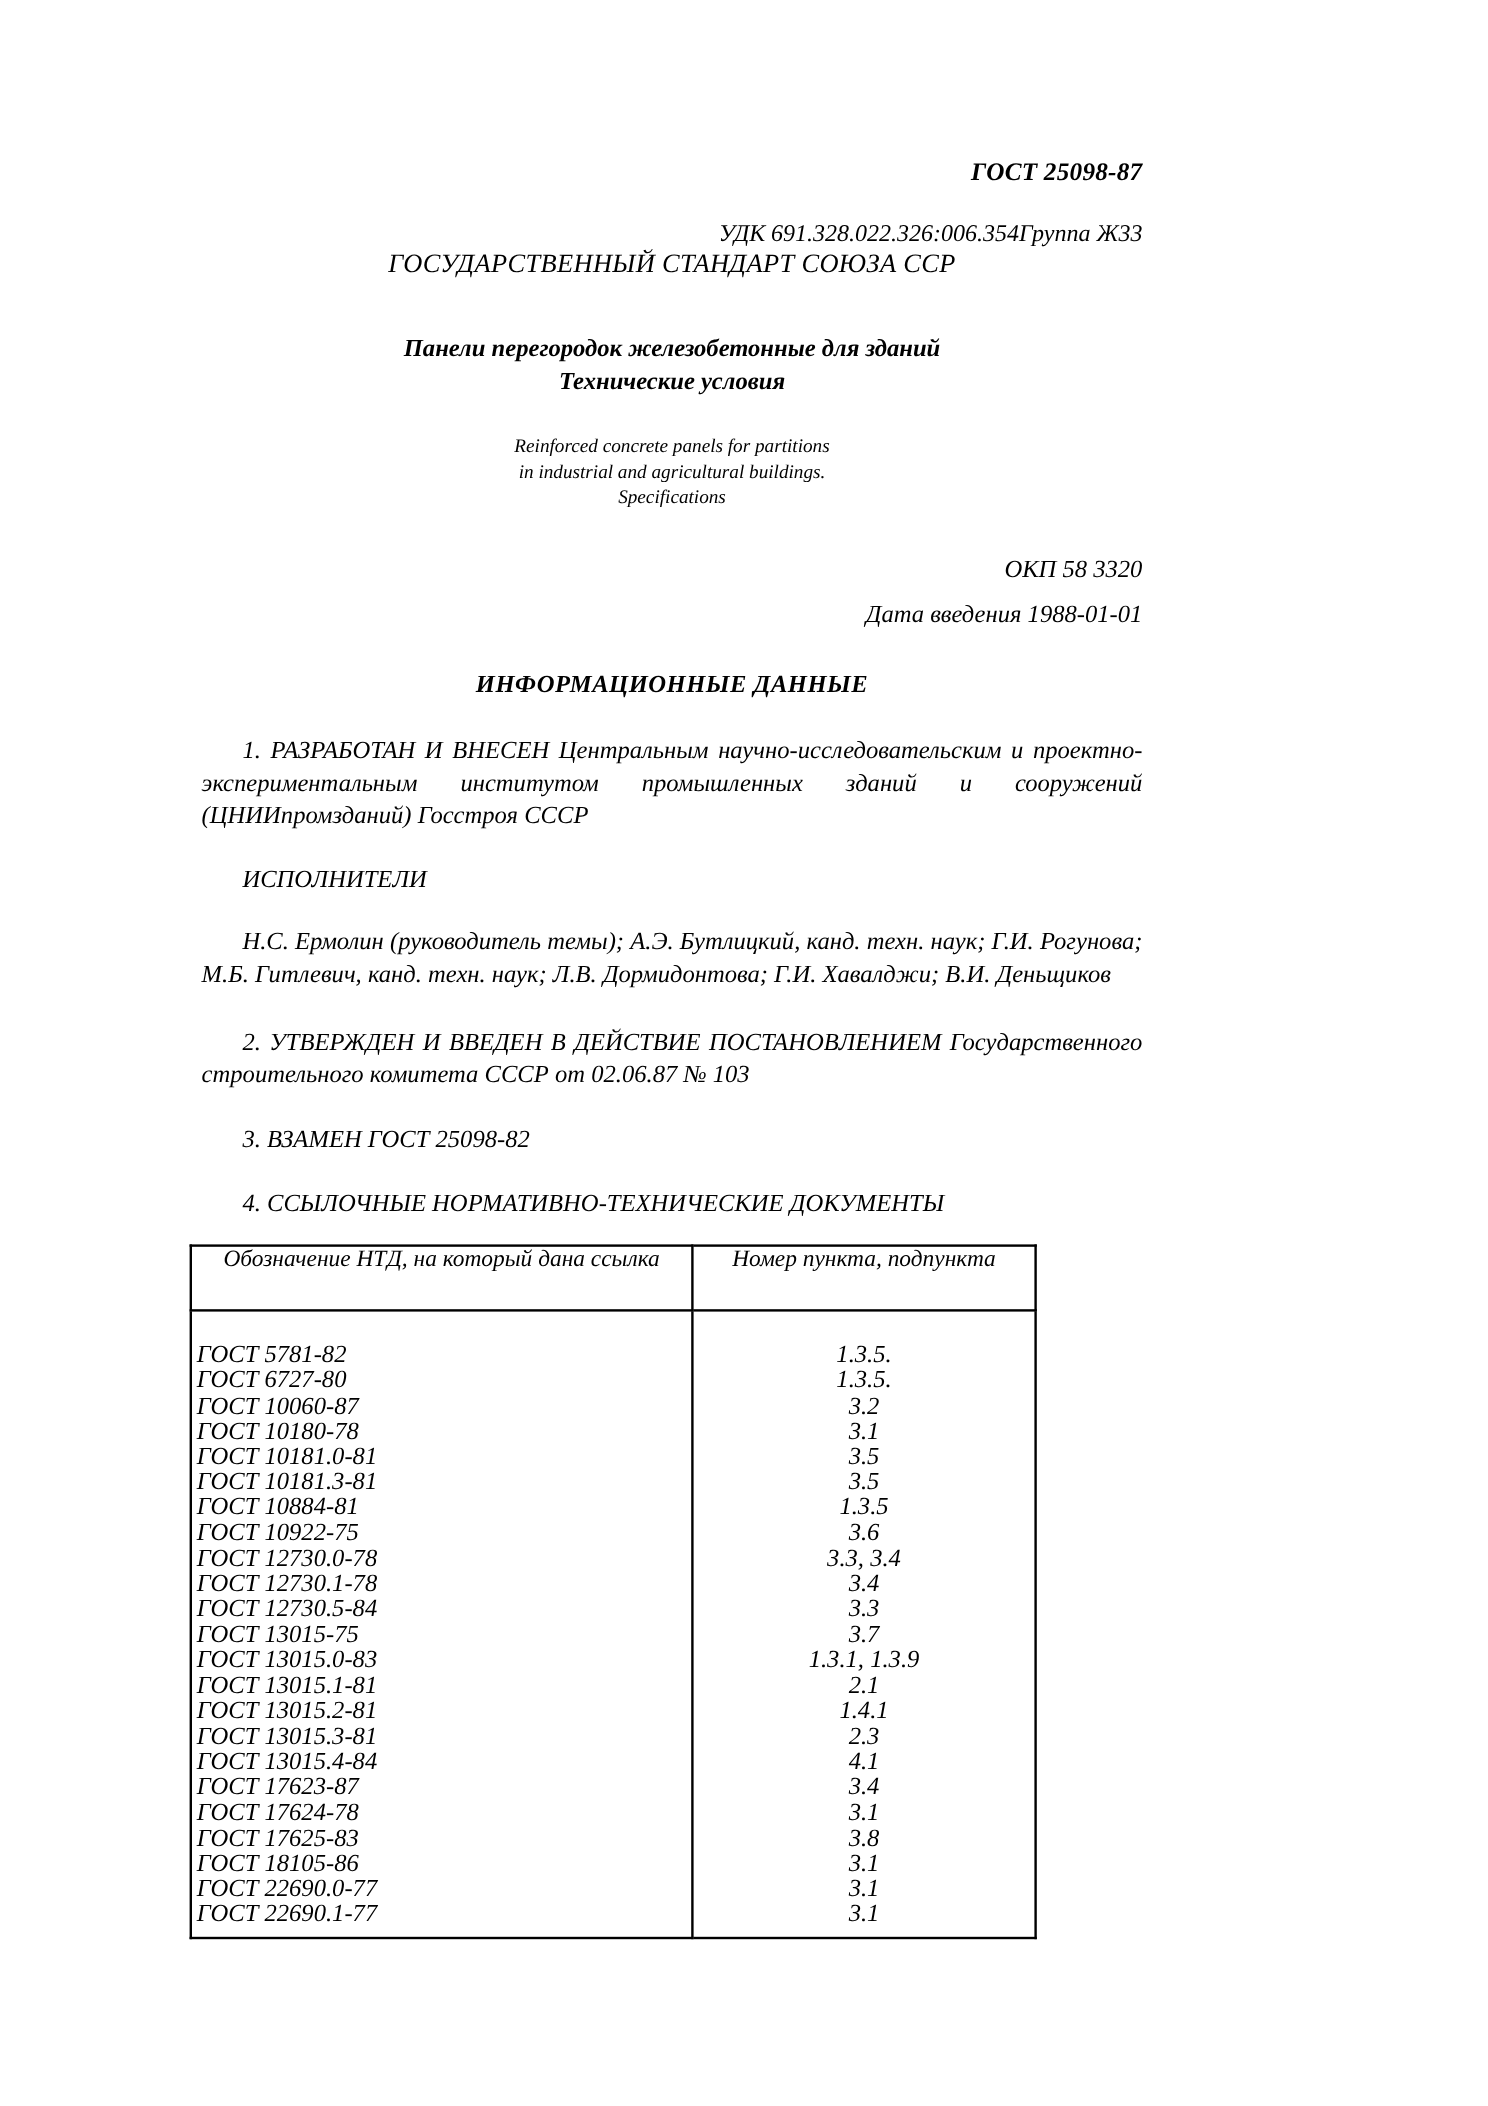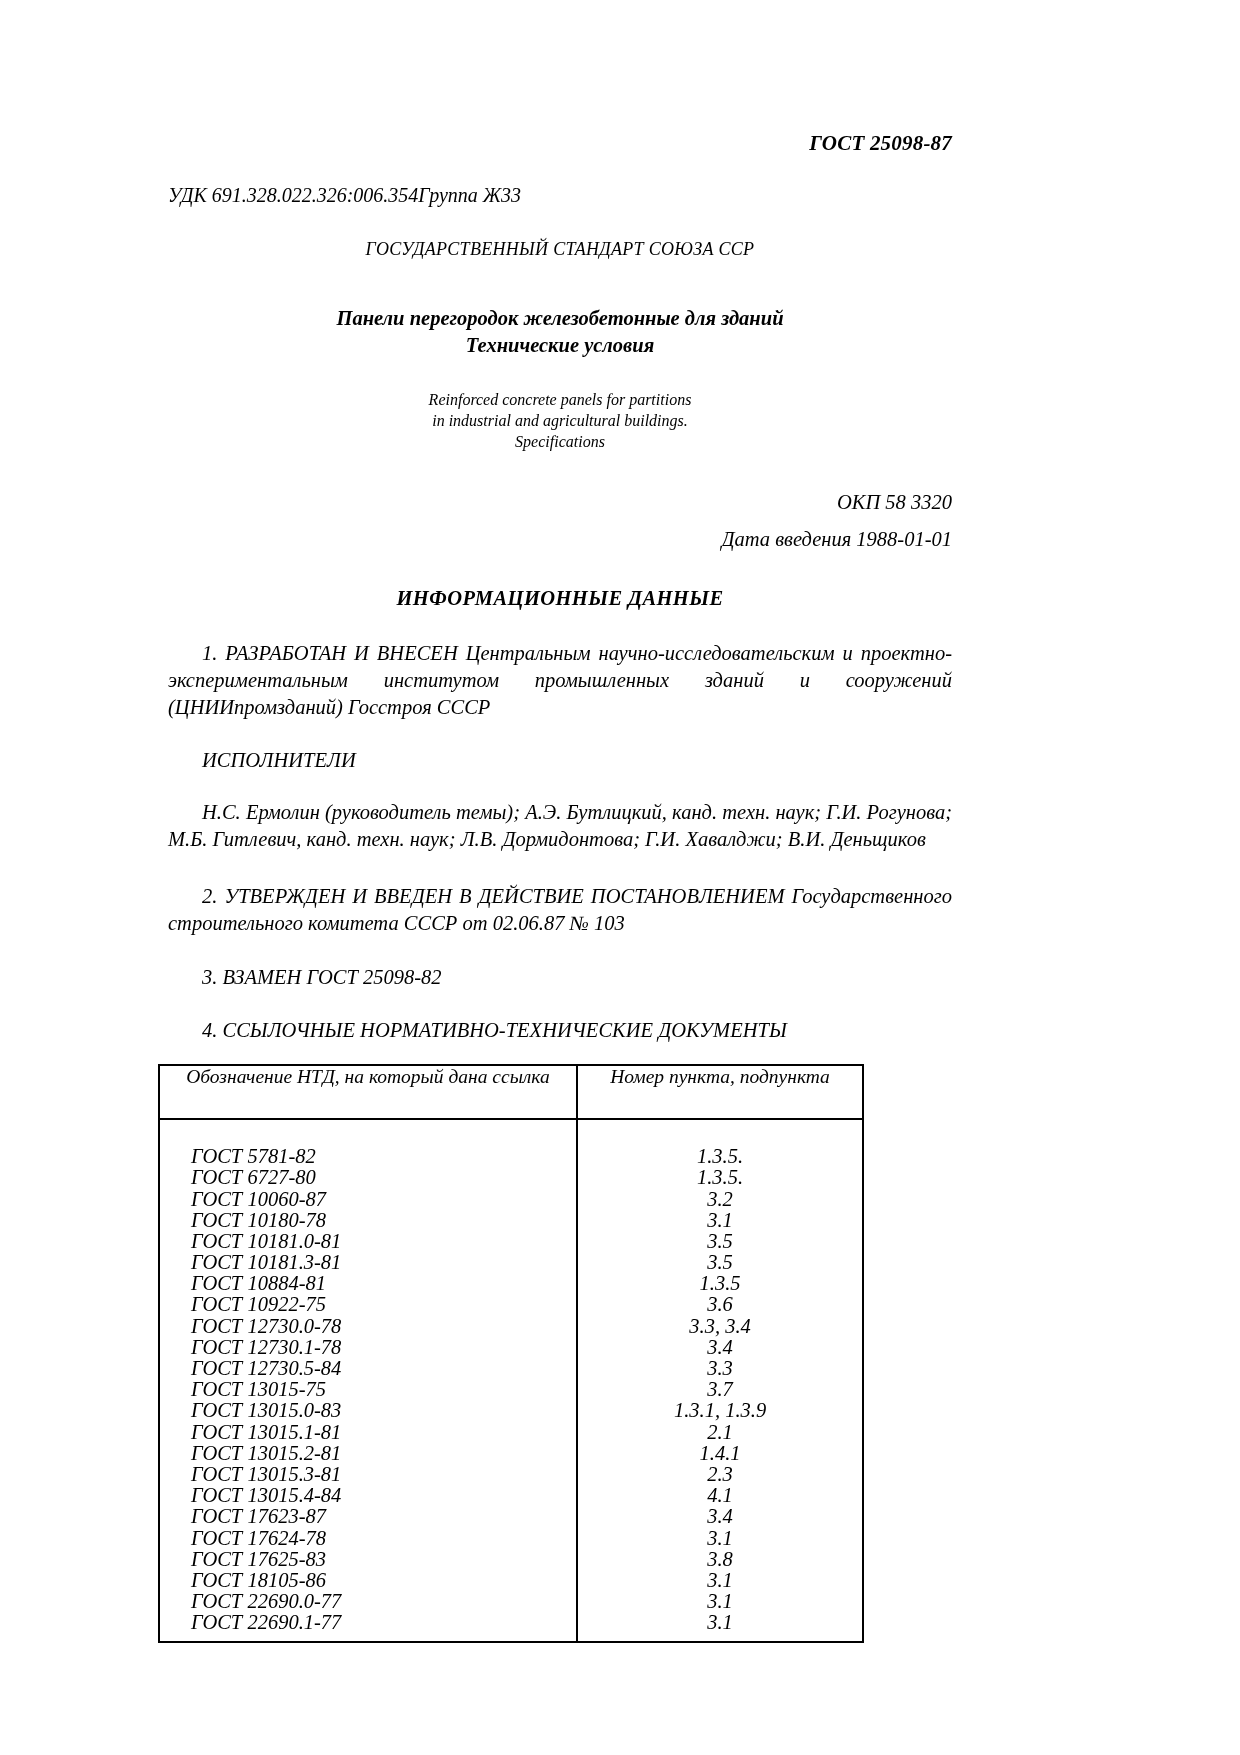--- a/index.html
+++ b/index.html
@@ -33,32 +33,31 @@
   
   .gost-code {
     text-align: right;
     font-weight: bold;
     font-size: 21px;
     margin-top: 131px;
     letter-spacing: 0.2px;
   }
   .udk-row {
     display: flex;
-    justify-content: flex-start;
+    justify-content: flex-end;
     align-items: baseline;
     margin-top: 28px;
     font-size: 20px;
   }
   .udk-row .udk { text-align: left; }
   .udk-row .group { text-align: right; }
 
   .state-standard {
     text-align: center;
-    font-size: 18px;
-    margin-top: 32px;
+    font-size: 22px;
     letter-spacing: 0.3px;
   }
 
   
   .title-ru {
     text-align: center;
     font-weight: bold;
     font-size: 20.5px;
     line-height: 1.30;
     margin-top: 45px;
@@ -136,21 +135,21 @@
   .th-right { width: 286px; }
   .body-cell {
     vertical-align: top;
     padding: 0;
   }
   .body-pad-top { height: 26px; }
   .rows-left, .rows-right {
     font-size: 20.5px;
     line-height: 21.2px;
   }
-  .rows-left { padding-left: 31px; text-align: left; }
+  .rows-left { padding-left: 4px; text-align: left; }
   .rows-right { text-align: center; }
   .rows-left div, .rows-right div {
     height: 21.2px;
     white-space: nowrap;
   }
   .body-pad-bottom { height: 8px; }
 </style>
 </head>
 <body>
 

